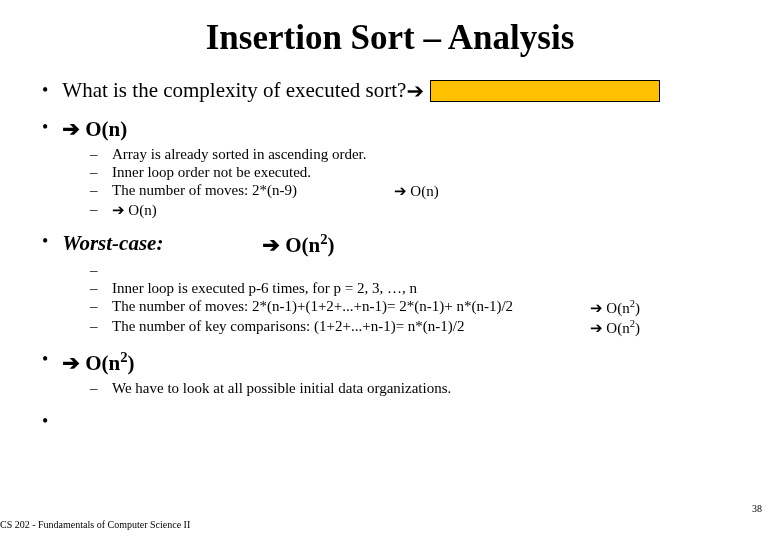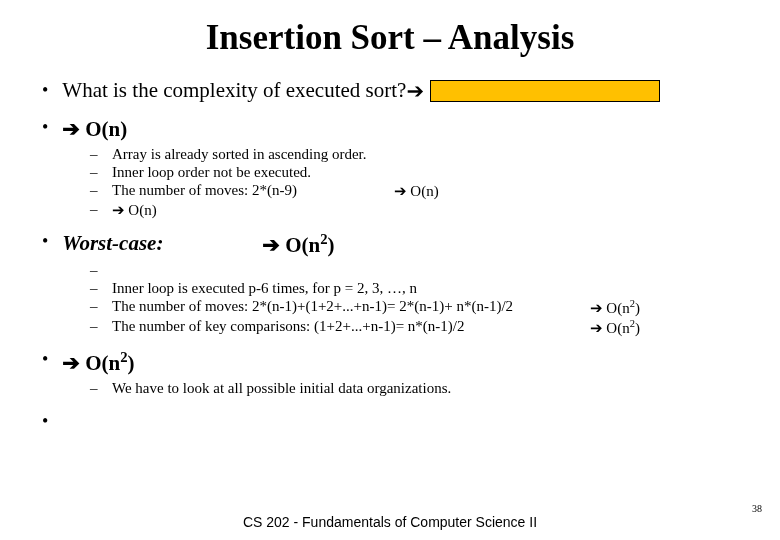--- a/index.html
+++ b/index.html
@@ -86,23 +86,22 @@
   .conclusion .dot {
     font-size: 18px;
     font-weight: normal;
     margin-right: 14px;
   }
   .footer {
     position: absolute;
     bottom: 10px;
     left: 0;
     width: 780px;
-    text-align: center;
-    font-size: 14px;
-    font-family: Liberation Sans, sans-serif;
+    font-size: 10px;
+    font-family: Liberation Serif, serif;
   }
   .page-num {
     position: absolute;
     bottom: 26px;
     right: 18px;
     font-size: 10px;
   }
 </style>
 </head>
 <body>

